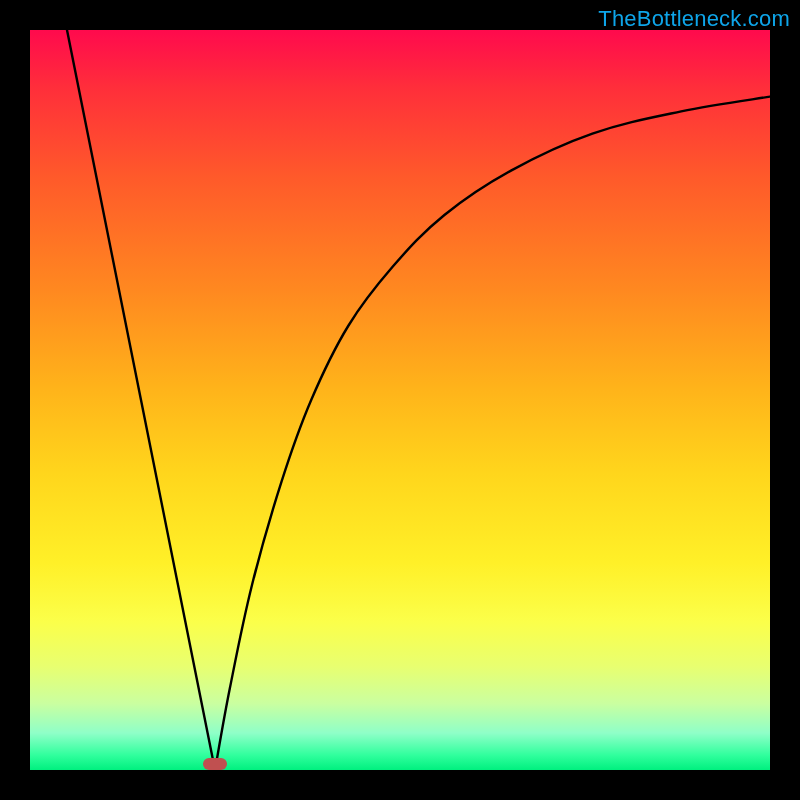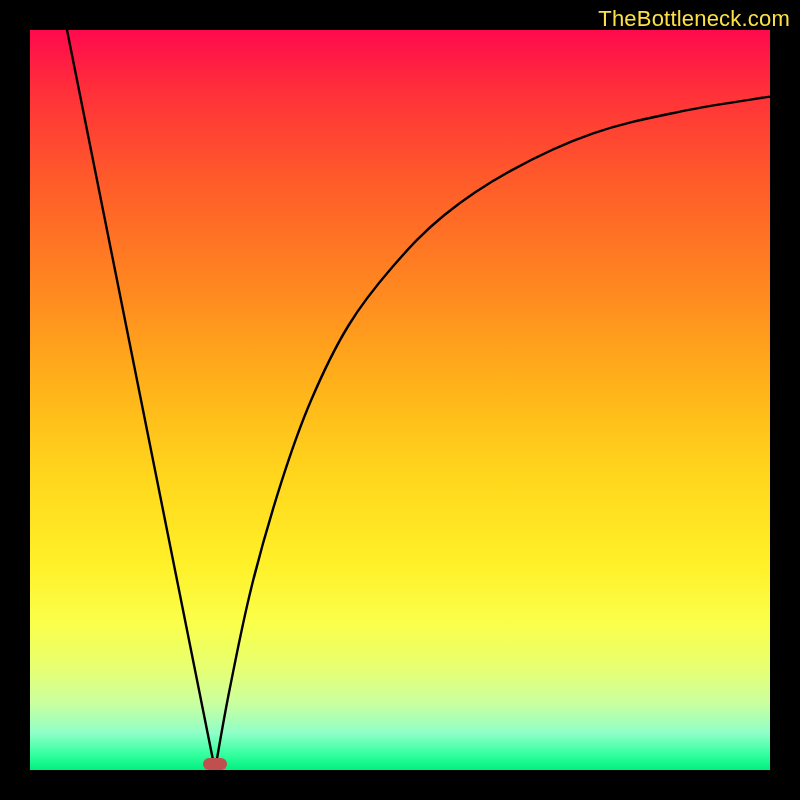--- a/index.html
+++ b/index.html
@@ -50,21 +50,21 @@
     width: 24px;
     height: 12px;
     border-radius: 6px;
     background: #c05050;
     transform: translate(-50%, -50%);
   }
   .watermark {
     position: absolute;
     top: 6px;
     right: 10px;
-    color: #fde047;
+    color: #0ea5e9;
     font-size: 22px;
     letter-spacing: 0.2px;
     user-select: none;
   }
 </style>
 </head>
 <body>
 
 <div class="frame">
   <div class="watermark">TheBottleneck.com</div>

